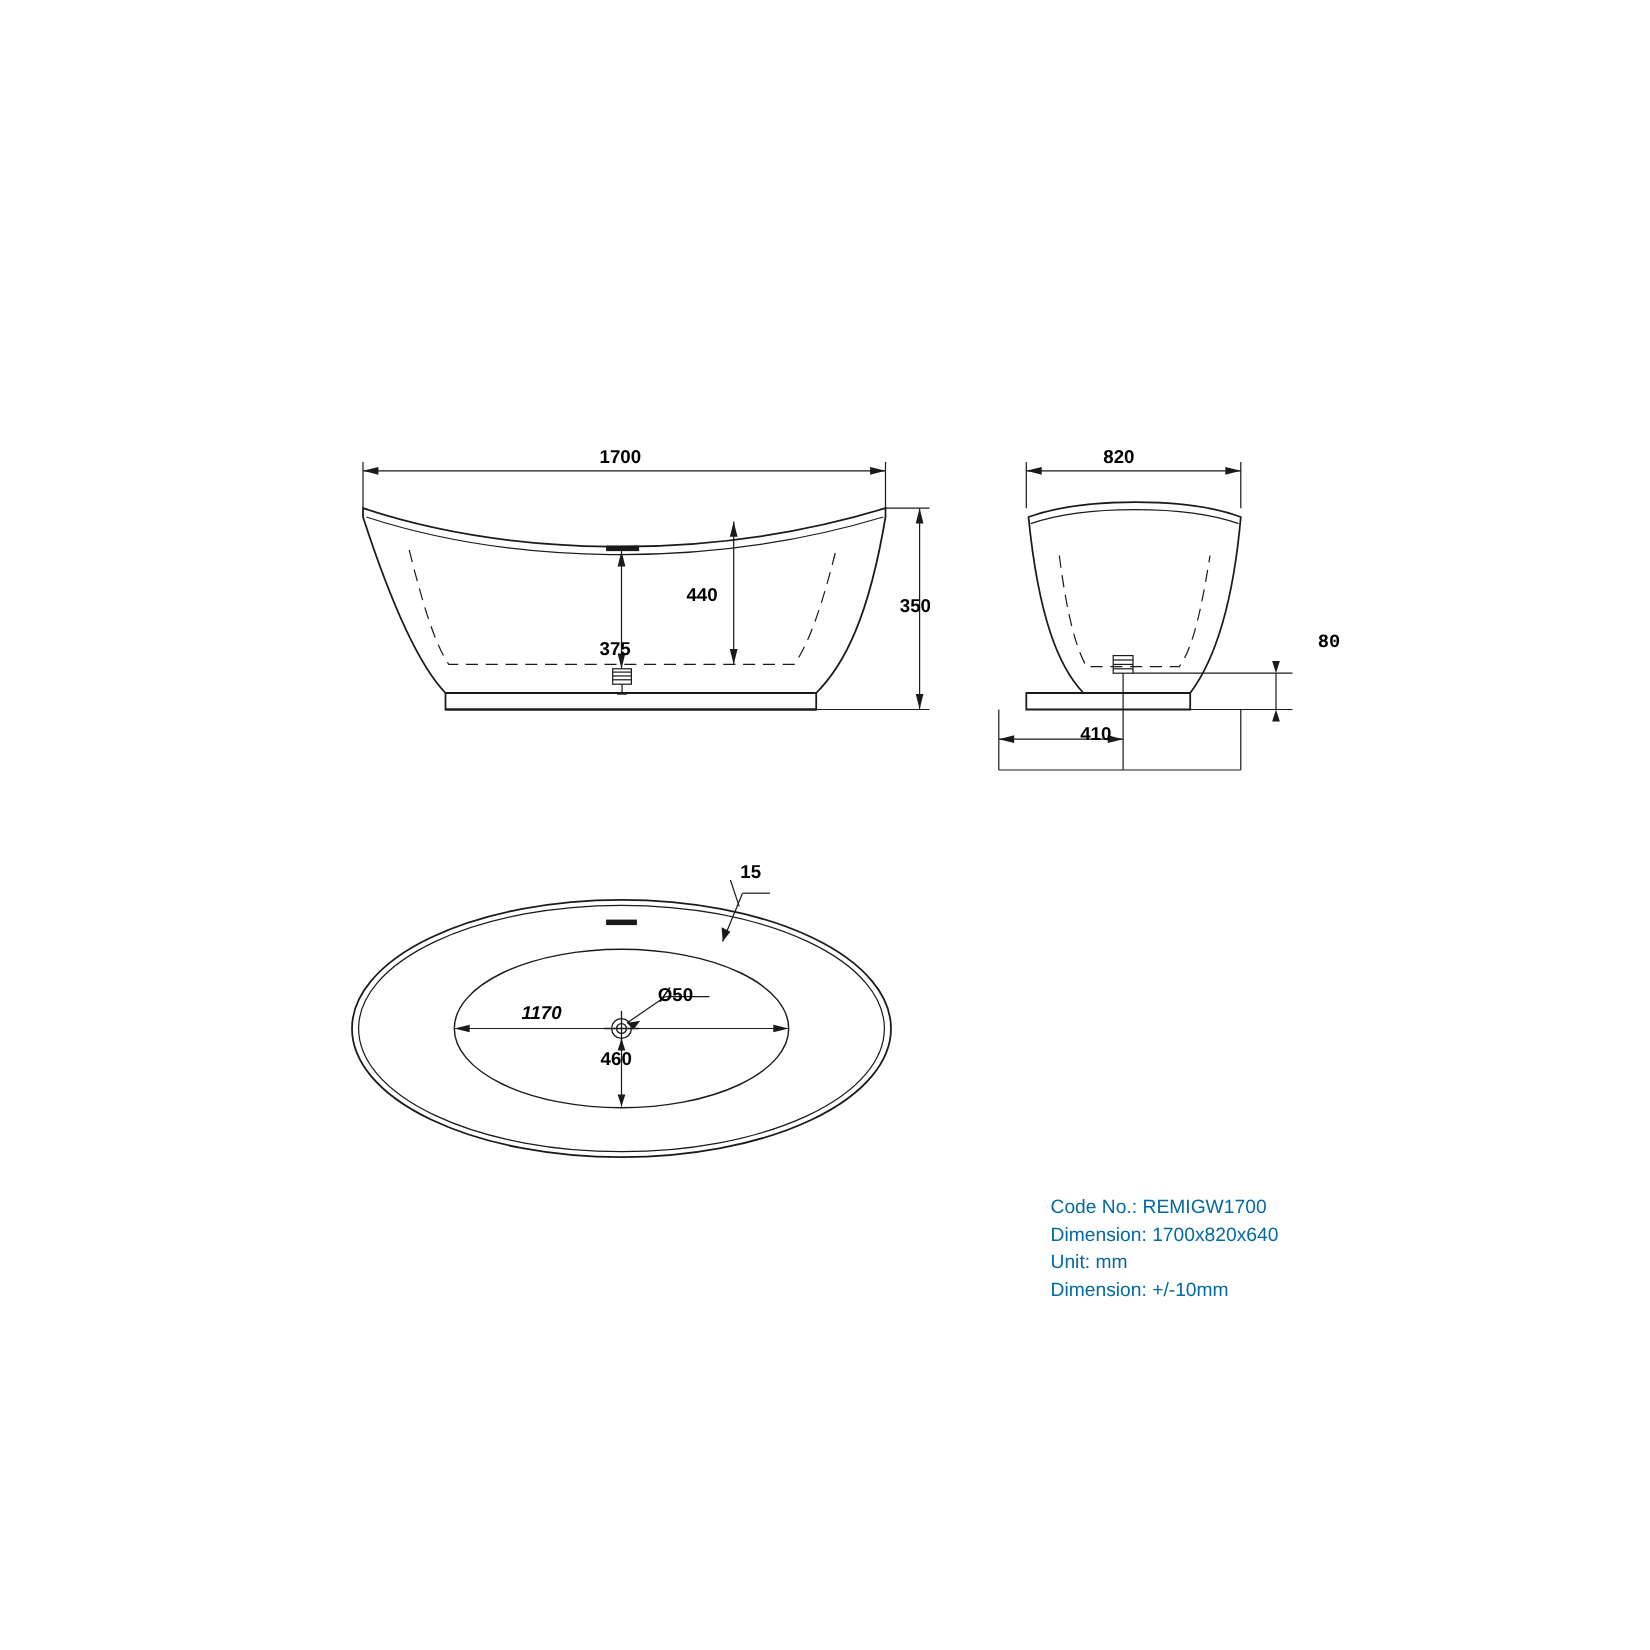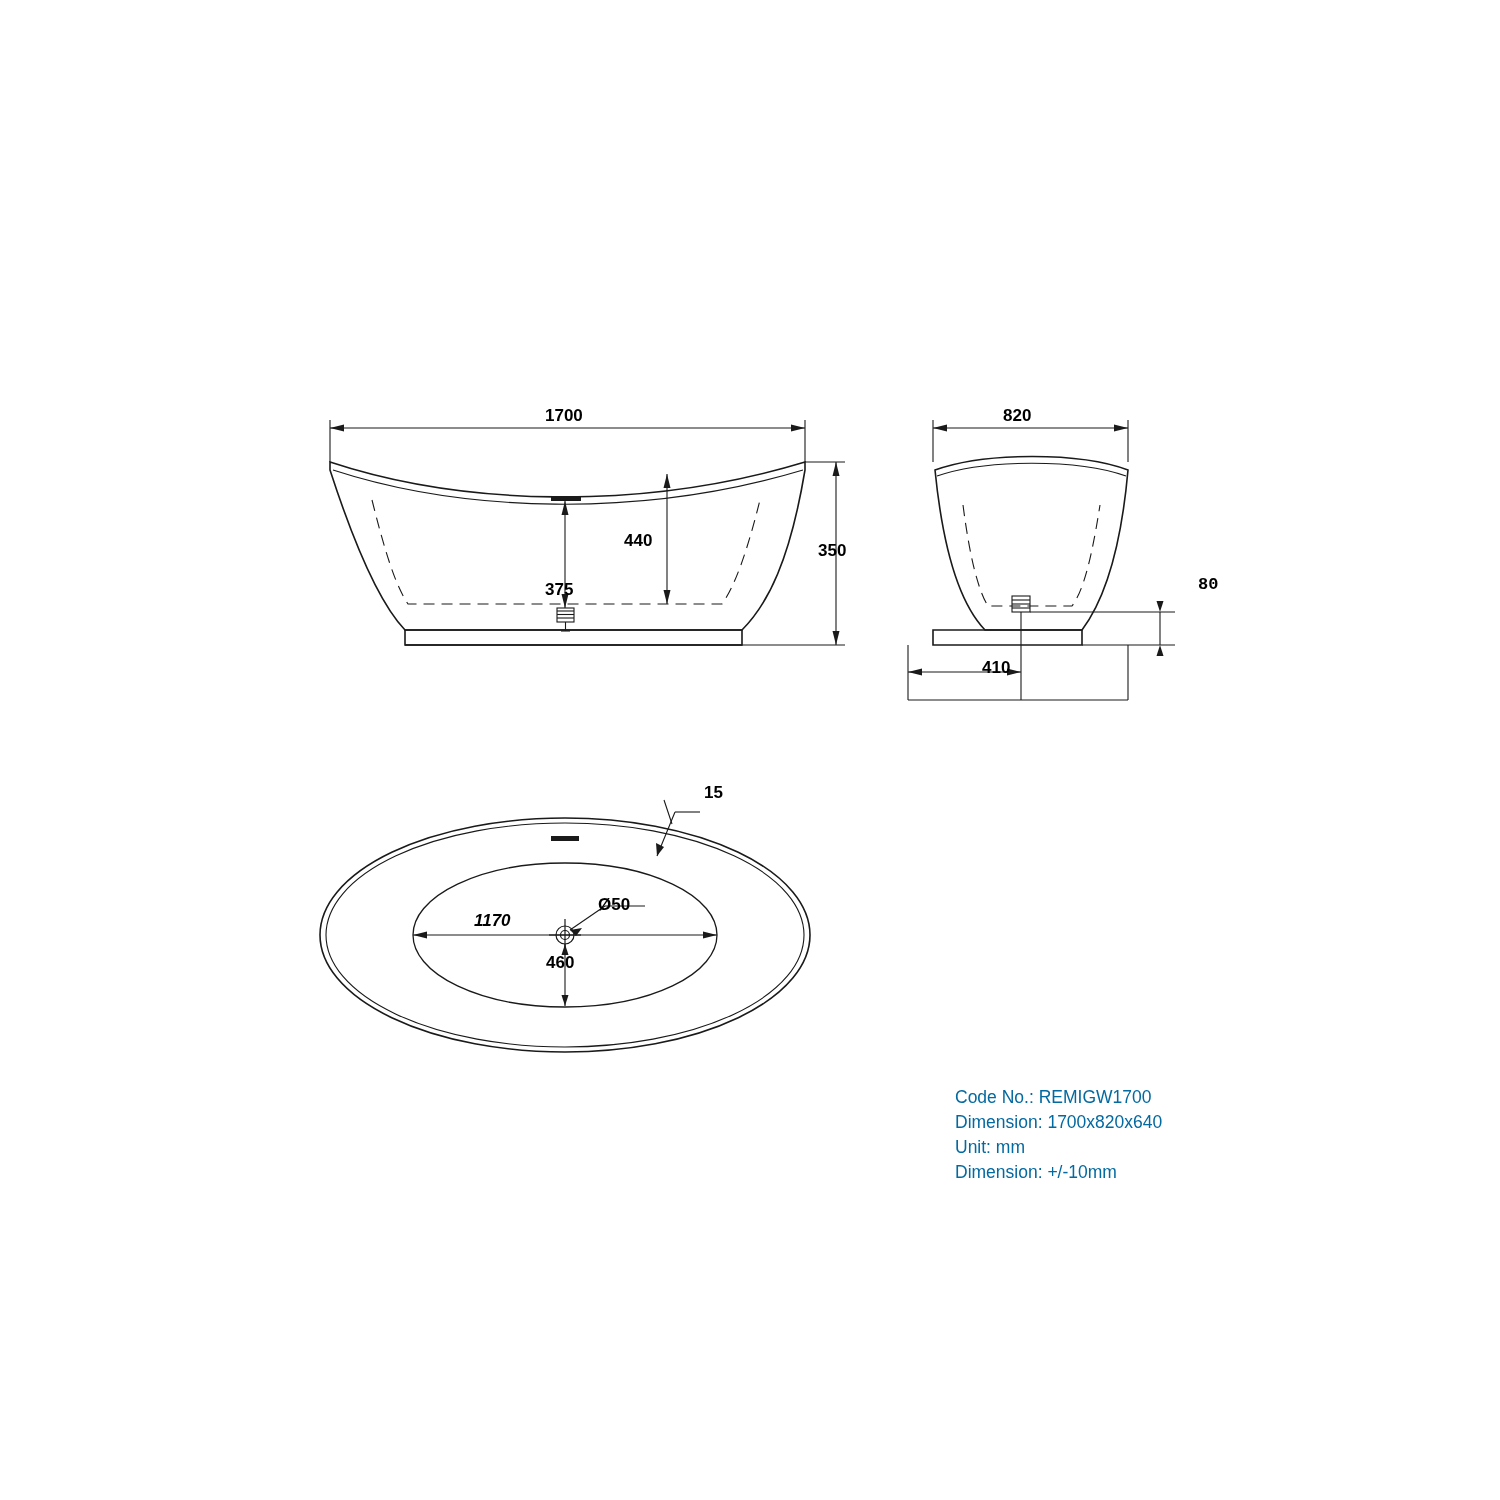--- a/index.html
+++ b/index.html
@@ -211,21 +211,21 @@
 <div class="dim-label" style="left:545px; top:536px;margin-top:44px;">375</div>
 
 <div class="dim-label" style="left:624px; top:531px;">440</div>
 
 <div class="dim-label" style="left:1003px; top:406px;">820</div>
 
 <div class="dim-label" style="left:942px; top:658px;margin-left:40px;">410</div>
 
 <div class="dim-label" style="left:1198px; top:575px;font-family:Liberation Mono, monospace;">80</div>
 
-<div class="dim-label" style="left:673px; top:783px;margin-left:31px;">15</div>
+<div class="dim-label" style="left:673px; top:783px;">15</div>
 
 <div class="dim-label" style="left:474px; top:911px;font-style:italic;">1170</div>
 
 <div class="dim-label" style="left:546px; top:953px;">460</div>
 
 <div class="dim-label" style="left:598px; top:895px;">Ø50</div>
 
 <div class="notes">
   <div>Code No.: REMIGW1700</div>
   <div>Dimension: 1700x820x640</div>

